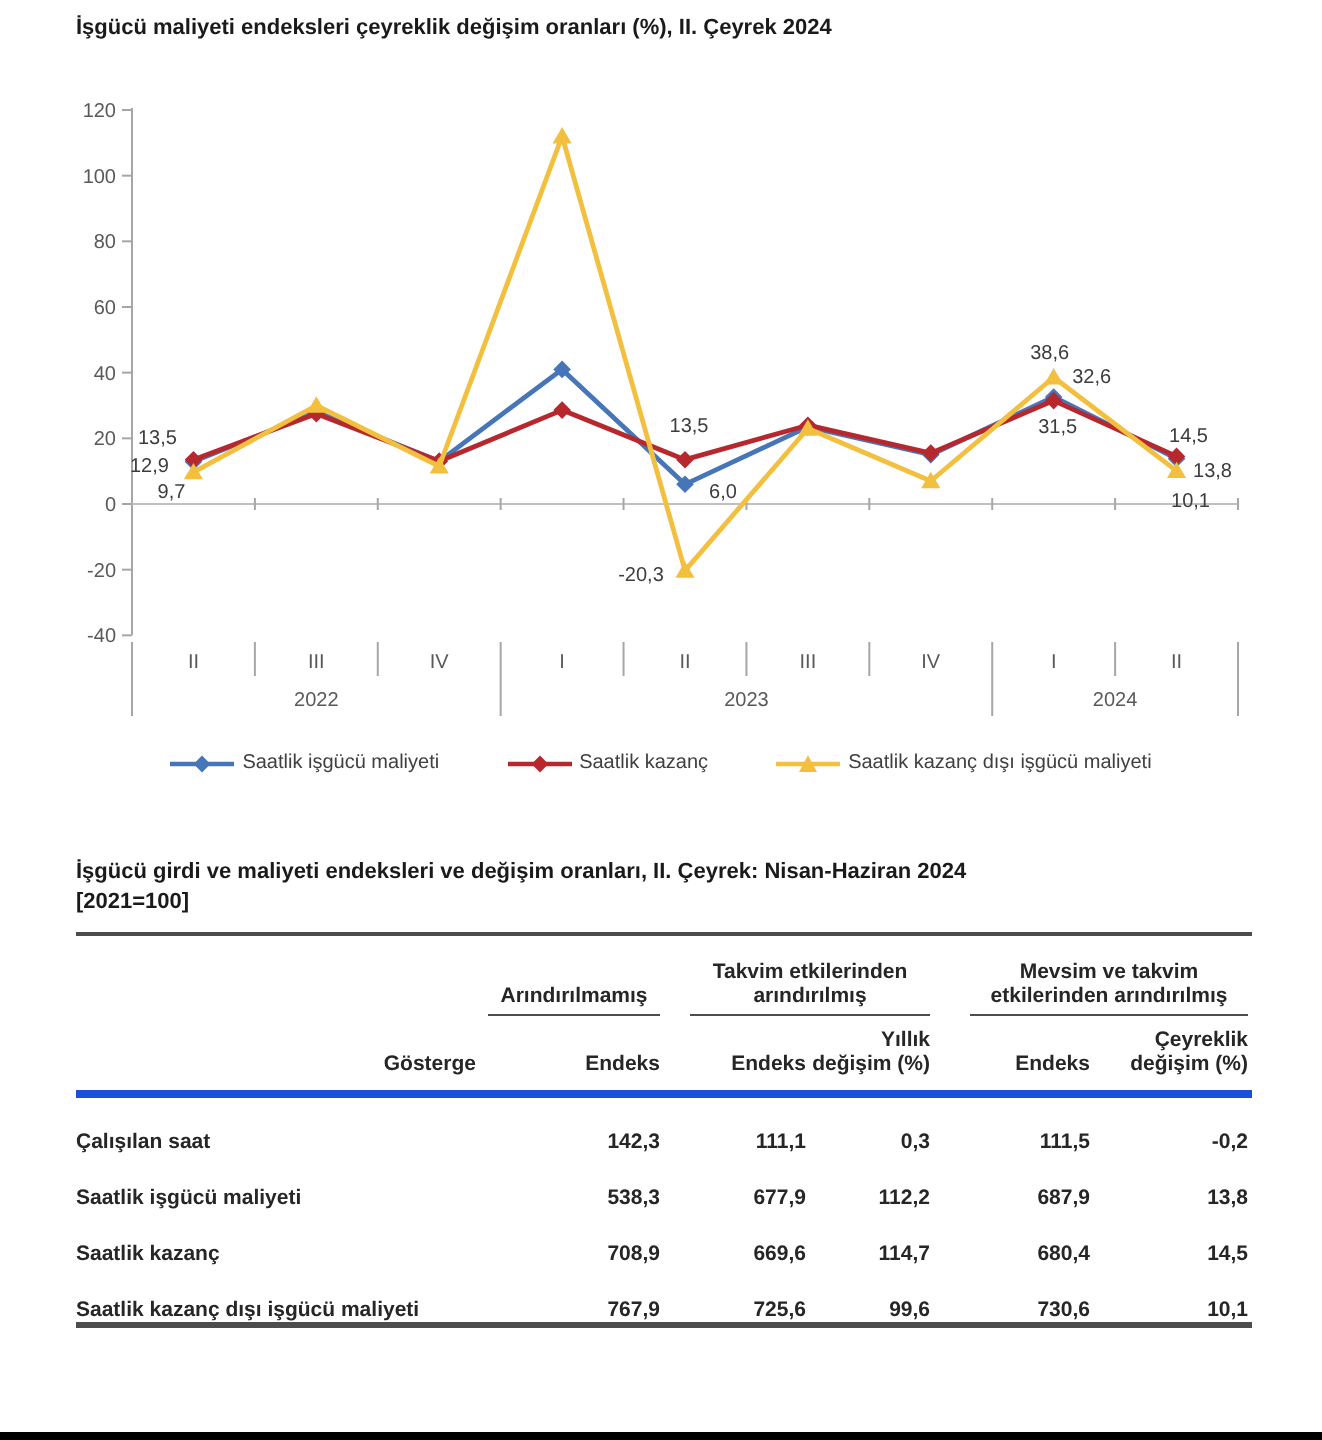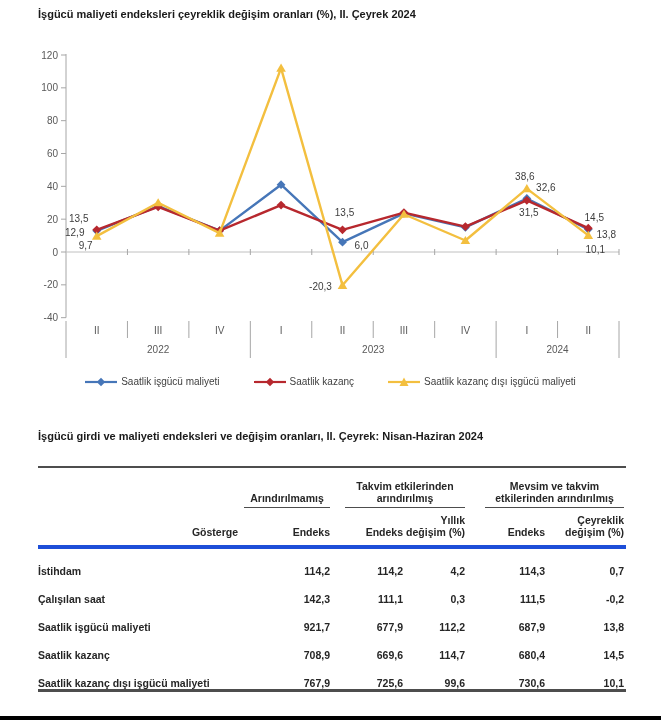--- a/index.html
+++ b/index.html
@@ -182,20 +182,21 @@
       <svg width="32" height="10">
         <line x1="0" y1="5" x2="32" y2="5" stroke="#f3bf3f" stroke-width="2.2"></line>
         <path d="M16 0.5 L20.5 9 L11.5 9 Z" fill="#f3bf3f"></path>
       </svg>
       <span class="legend-label">Saatlik kazanç dışı işgücü maliyeti</span>
     </div>
   </div>
 
   <div class="table-title">
     <div>İşgücü girdi ve maliyeti endeksleri ve değişim oranları, II. Çeyrek: Nisan-Haziran 2024</div>
+    <div>[2021=100]</div>
   </div>
 
   <div class="table-wrap">
     <table class="stats">
       <colgroup>
         <col class="c1">
           <col class="c2">
           <col class="c3">
           <col class="c4">
           <col class="c5">
@@ -217,38 +218,30 @@
         <tr class="subhead-row">
           <td class="first">Gösterge</td>
           <td>Endeks</td>
           <td>Endeks</td>
           <td>Yıllık değişim (%)</td>
           <td>Endeks</td>
           <td>Çeyreklik değişim (%)</td>
         </tr>
 
         <tr class="data-row">
-          <td class="first">İstihdam</td>
-          <td>114,2</td>
-          <td>114,2</td>
-          <td>4,2</td>
-          <td>114,3</td>
-          <td>0,7</td>
-        </tr>
-        <tr class="data-row">
           <td class="first">Çalışılan saat</td>
           <td>142,3</td>
           <td>111,1</td>
           <td>0,3</td>
           <td>111,5</td>
           <td>-0,2</td>
         </tr>
         <tr class="data-row">
           <td class="first">Saatlik işgücü maliyeti</td>
-          <td>921,7</td>
+          <td>538,3</td>
           <td>677,9</td>
           <td>112,2</td>
           <td>687,9</td>
           <td>13,8</td>
         </tr>
         <tr class="data-row">
           <td class="first">Saatlik kazanç</td>
           <td>708,9</td>
           <td>669,6</td>
           <td>114,7</td>

